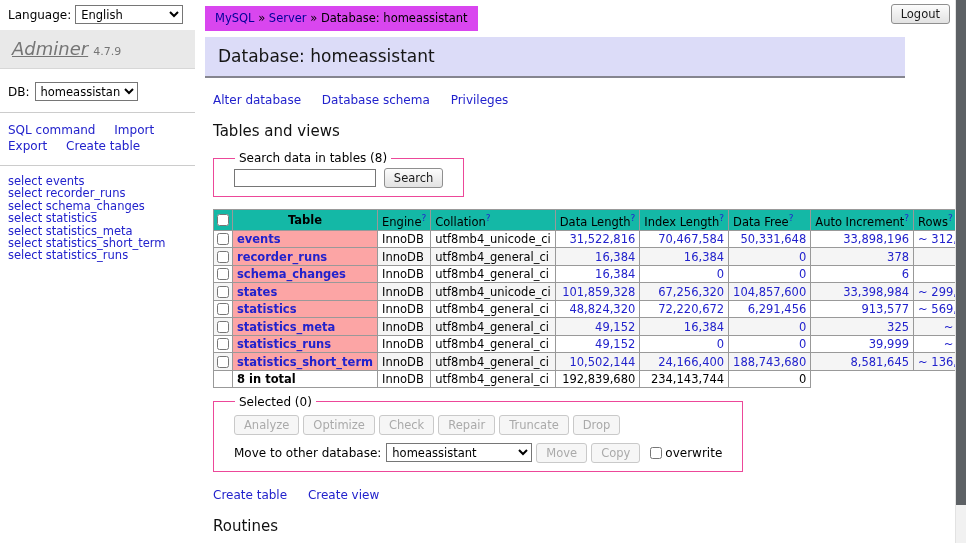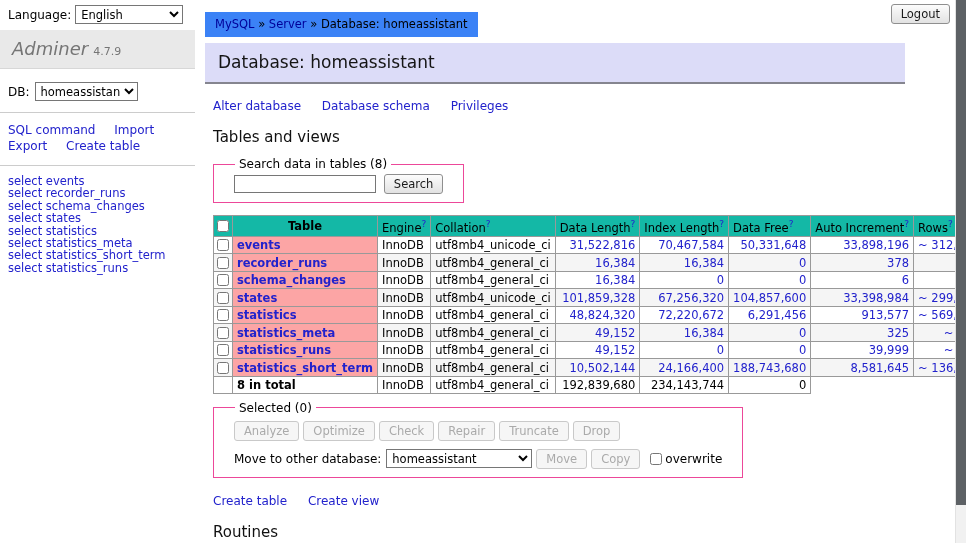--- a/index.html
+++ b/index.html
@@ -25,34 +25,34 @@
   button {
     font-family:inherit; font-size:11.5px; color:#1a1a1a;
     background:linear-gradient(#fcfcfc,#e2e2e2); border:1px solid #8f8f8f;
     border-radius:3px; padding:2px 9px; cursor:pointer;
   }
   button:disabled { color:#aaa; border-color:#c9c9c9; background:#f6f6f6; cursor:default; }
 
   
   #sidebar { position:absolute; left:0; top:30px; width:195px; }
   .brand { background:#e9e9e9; border-bottom:1px solid #d7d7d7; padding:8px 0 9px 12px; color:#757575; }
-  .brand .name { font-style:italic; font-size:18px; }
+  .brand .name { font-style:italic; font-size:18px;text-decoration:underline; }
   .brand .ver  { font-size:11px; margin-left:5px; }
   .db-row { padding:13px 0 11px 8px; }
   .db-row label { margin-right:5px; }
   #db-select { width:103px; }
   .side-hr { border:0; border-top:1px solid #ccc; margin:0; }
   .actions { padding:9px 0 11px 8px; width:172px; line-height:16px; }
   .actions a { margin-right:15px; white-space:nowrap; }
   .tables-list { padding:9px 0 0 8px; }
   .tables-list a { display:block; font-size:11.5px; line-height:12.4px; }
 
   
   #main { position:absolute; left:205px; top:0; width:700px; }
-  .breadcrumb { display:inline-block; background:#3b82f6; padding:5px 10px 6px; margin-top:12px; font-size:11.5px; }
+  .breadcrumb { display:inline-block; background:#d946ef; padding:5px 10px 6px; margin-top:6px; font-size:11.5px; }
   .breadcrumb .sep { color:#000; }
   .title-bar {
     margin-top:6px; background:#dcdcf8; color:#151515;
     padding:10px 13px 11px; font-size:17px; line-height:18px;
     border-bottom:2px solid #85858f;
   }
   .link-row { margin:15px 0 0 8px; }
   .link-row a { margin-right:17px; }
   h3 { font-size:15px; font-weight:normal; margin:15px 0 0 8px; color:#111; }
   fieldset { border:1px solid #ec4899; margin:11px 0 0 8px; padding:3px 20px 8px; display:inline-block; }
@@ -108,21 +108,20 @@
   <div class="db-row">
     <label>DB:</label><select id="db-select"><option value="homeassistant" selected="">homeassistant</option></select>
   </div>
   <hr class="side-hr">
   <div class="actions"><a class="blue" href="#">SQL command</a> <a class="blue" href="#">Import</a> <a class="blue" href="#">Export</a> <a class="blue" href="#">Create table</a> </div>
   <hr class="side-hr">
   <div class="tables-list">
       <a class="blue" href="#">select events</a>
       <a class="blue" href="#">select recorder_runs</a>
       <a class="blue" href="#">select schema_changes</a>
-      <a class="blue" href="#">select states</a>
       <a class="blue" href="#">select statistics</a>
       <a class="blue" href="#">select statistics_meta</a>
       <a class="blue" href="#">select statistics_short_term</a>
       <a class="blue" href="#">select statistics_runs</a>
     </div>
 </div>
 
 <div id="main">
   <div class="breadcrumb"><a class="navy" href="#">MySQL</a><span class="sep"> » </span><a class="navy" href="#">Server</a><span class="sep"> » </span><span>Database: homeassistant</span></div>
   <div class="title-bar">Database: homeassistant</div>

